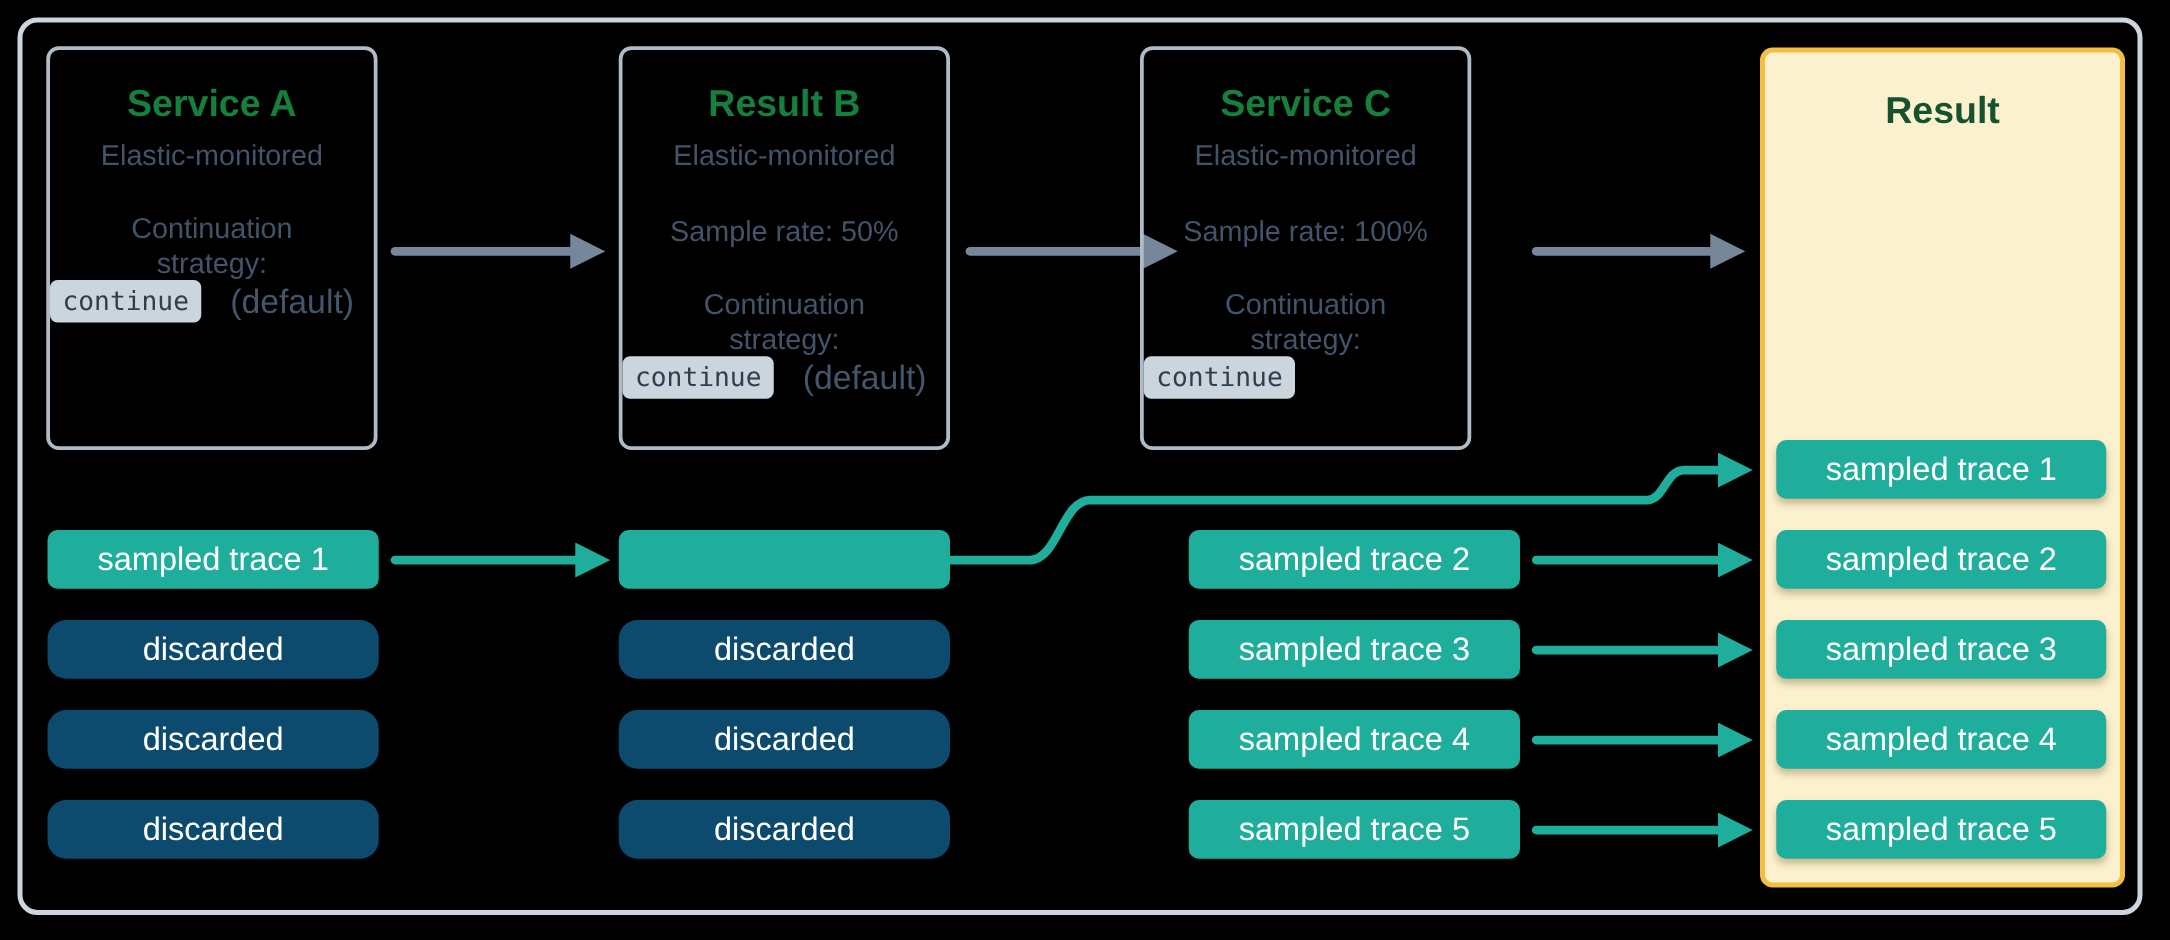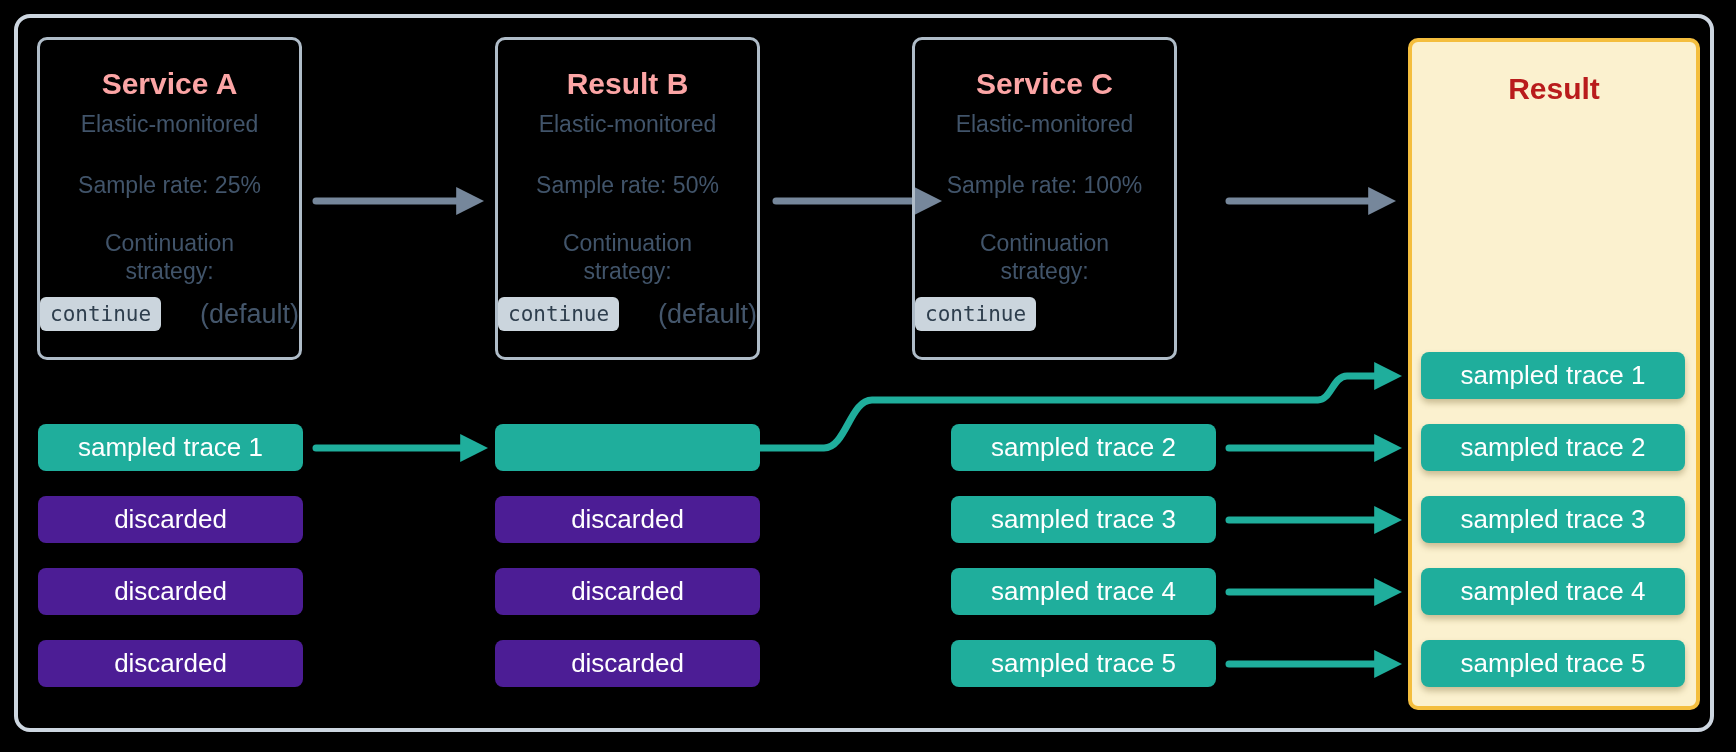--- a/index.html
+++ b/index.html
@@ -11,49 +11,49 @@
     position:absolute;left:14px;top:14px;width:1700px;height:718px;
     border:4px solid #CDD6E0;border-radius:16px;box-sizing:border-box;
   }
   .arrows{position:absolute;left:0;top:0;width:1736px;height:752px;pointer-events:none;}
 
   
   .card{
     position:absolute;top:37px;width:265px;height:323px;box-sizing:border-box;
     border:3px solid #AFBCC8;border-radius:10px;text-align:center;color:#41546A;
   }
-  .card-title{margin-top:26px;font-size:30px;line-height:36px;font-weight:bold;color:#fca5a5;}
+  .card-title{margin-top:26px;font-size:30px;line-height:36px;font-weight:bold;color:#15803d;}
   .card-line{font-size:23px;line-height:28px;}
   .line-monitored{margin-top:8px;text-align:center;}
   .line-rate{margin-top:33px;}
   .line-strategy{margin:30px auto 0 auto;width:170px;line-height:28px;}
-  .chip-row{margin-top:12px;display:flex;align-items:center;justify-content:space-between;gap:8px;}
+  .chip-row{margin-top:0;display:flex;align-items:center;justify-content:flex-start;gap:23px;}
   .chip{
     display:inline-block;background:#CBD5DD;color:#2E3E4D;border-radius:6px;
     font-family:"DejaVu Sans Mono", monospace;font-size:21px;line-height:28px;
     padding:3px 10px;
   }
   .chip-suffix{font-size:27px;color:#44566B;}
 
   
   .pill{
     position:absolute;width:265px;height:47px;border-radius:8px;box-sizing:border-box;
     display:flex;align-items:center;justify-content:center;
     color:#FFFFFF;font-size:26px;font-weight:500;
   }
   .pill-sampled{background:#1FAE9C;text-align:right;}
-  .pill-discarded{background:#4c1d95;}
+  .pill-discarded{background:#0c4a6e;border-radius:15px;}
   .pill-result{width:264px;box-shadow:0 4px 6px rgba(110,90,35,0.35);}
 
   
   .result-panel{
     position:absolute;left:1408px;top:38px;width:292px;height:672px;box-sizing:border-box;
     background:#FBF1CF;border:4px solid #F4BE3E;border-radius:10px;text-align:center;
   }
-  .result-title{margin-top:30px;font-size:30px;font-weight:bold;color:#b91c1c;}
+  .result-title{margin-top:30px;font-size:30px;font-weight:bold;color:#14532d;}
 </style>
 </head>
 <body>
 
 <div class="canvas">
   <div class="frame"></div>
 
   <svg class="arrows" viewBox="0 0 1736 752">
     <defs>
       <marker id="head-gray" viewBox="0 0 10 10" refX="1" refY="5" markerWidth="4" markerHeight="4" orient="auto">
@@ -72,21 +72,20 @@
     <path d="M760,448 H824 C846,448 850,400 872,400 H1318 C1331,400 1333,376 1347,376 H1377" stroke="#1FAE9C" stroke-width="7" fill="none" stroke-linecap="round" marker-end="url(#head-teal)"></path>
     <path d="M1229,448 H1377" stroke="#1FAE9C" stroke-width="7" fill="none" stroke-linecap="round" marker-end="url(#head-teal)"></path>
     <path d="M1229,520 H1377" stroke="#1FAE9C" stroke-width="7" fill="none" stroke-linecap="round" marker-end="url(#head-teal)"></path>
     <path d="M1229,592 H1377" stroke="#1FAE9C" stroke-width="7" fill="none" stroke-linecap="round" marker-end="url(#head-teal)"></path>
     <path d="M1229,664 H1377" stroke="#1FAE9C" stroke-width="7" fill="none" stroke-linecap="round" marker-end="url(#head-teal)"></path>
   </svg>
 
   <div class="card" style="left:37px">
     <div class="card-title">Service A</div>
     <div class="card-line line-monitored">Elastic-monitored</div>
-    <div class="card-line line-rate">Sample rate: 25%</div>
     <div class="card-line line-strategy">Continuation strategy:</div>
     <div class="chip-row">
       <span class="chip">continue</span>
       <span class="chip-suffix">(default)</span>
     </div>
   </div>
 
   <div class="card" style="left:495px">
     <div class="card-title">Result B</div>
     <div class="card-line line-monitored">Elastic-monitored</div>

